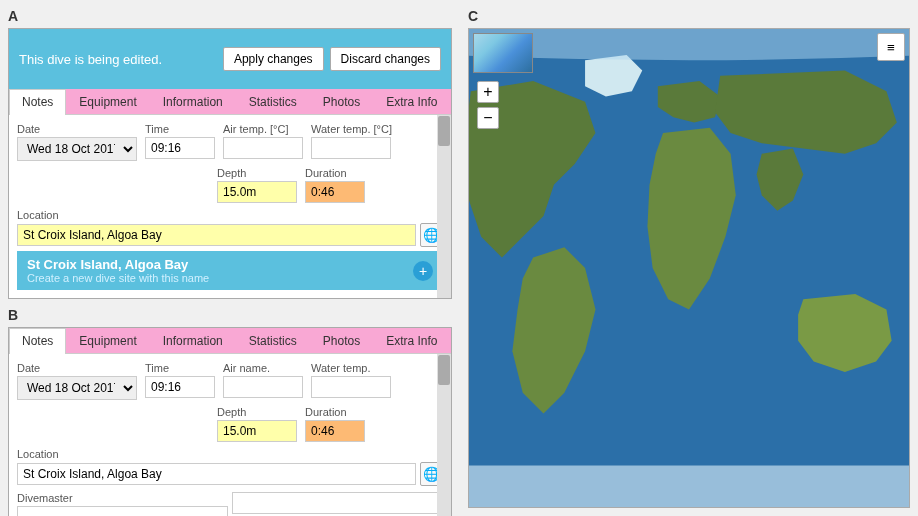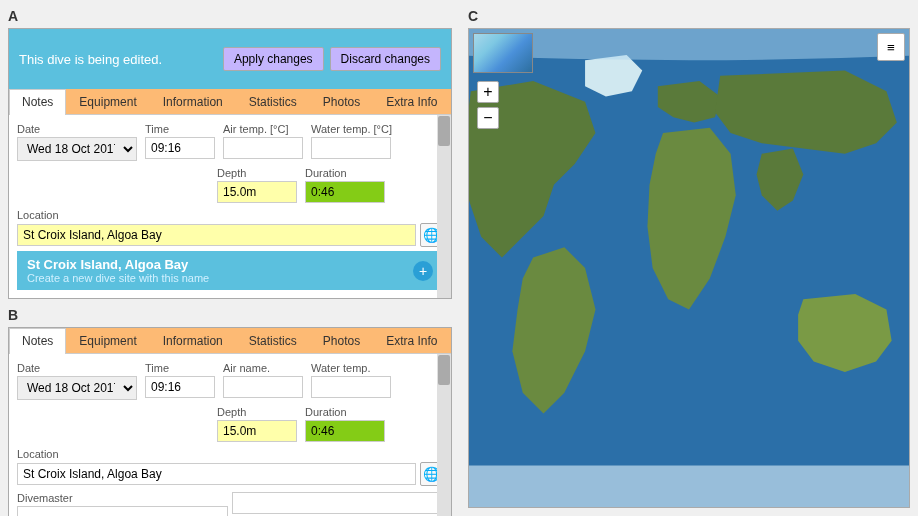--- a/index.html
+++ b/index.html
@@ -8,37 +8,37 @@
     .main-layout { display: flex; width: 918px; height: 516px; }
 
     .left-panel { width: 460px; padding: 8px; display: flex; flex-direction: column; gap: 8px; }
 
     .section-label { font-weight: bold; font-size: 14px; margin-bottom: 4px; color: #333; }
 
     .panel-box { border: 1px solid #aaa; background: #fff; }
     .edit-bar { background: #5bc0de; color: #fff; display: flex; align-items: center; justify-content: space-between; padding: 18px 10px; font-size: 13px; }
     .edit-bar-text { flex: 1; }
     .edit-bar-buttons { display: flex; gap: 6px; }
-    .btn { border: 1px solid #aaa; background: #c4b5fd; padding: 4px 10px; cursor: pointer; font-size: 12px; border-radius: 2px; }
-
-    .tabs { display: flex; border-bottom: 1px solid #ccc; background: #fdba74; }
+    .btn { border: 1px solid #aaa; background: #ffffff; padding: 4px 10px; cursor: pointer; font-size: 12px; border-radius: 2px; }
+
+    .tabs { display: flex; border-bottom: 1px solid #ccc; background: #f9a8d4; }
     .tab { padding: 5px 12px; cursor: pointer; border: 1px solid transparent; border-bottom: none; font-size: 12px; color: #333; }
     .tab.active { background: #fff; border-color: #ccc; border-bottom-color: #fff; margin-bottom: -1px; }
 
     .form-area { padding: 8px; position: relative; }
     .form-row { display: flex; gap: 8px; align-items: flex-start; margin-bottom: 6px; }
     .form-group { display: flex; flex-direction: column; gap: 2px; }
     .form-group label { font-size: 11px; color: #555; }
     .form-group input { border: 1px solid #ccc; padding: 3px 5px; font-size: 12px; }
     .date-select { width: 120px; padding: 3px 5px; font-size: 12px; border: 1px solid #ccc; }
     .time-input { width: 70px; }
     .air-temp { width: 80px; }
     .water-temp { width: 80px; }
     .depth-input { background: #ffffaa; width: 80px; }
-    .duration-input { background: #84cc16; width: 80px; }
+    .duration-input { background: #fdba74; width: 60px; }
 
     .location-row { margin-bottom: 4px; }
     .location-row label { font-size: 11px; color: #555; display: block; margin-bottom: 2px; }
     .location-input-wrap { display: flex; align-items: center; gap: 4px; }
     .location-input { width: 100%; padding: 3px 5px; font-size: 12px; border: 1px solid #ccc; background: #ffffaa; }
     .location-btn { width: 24px; height: 24px; border: 1px solid #aaa; background: #f8f8f8; cursor: pointer; display: flex; align-items: center; justify-content: center; font-size: 14px; border-radius: 2px; }
 
     .autocomplete-dropdown { background: #5bc0de; color: #fff; padding: 6px 10px; display: flex; justify-content: space-between; align-items: center; margin-top: 0; }
     .autocomplete-item-name { font-size: 13px; font-weight: bold; }
     .autocomplete-create { font-size: 11px; color: #d0f0ff; cursor: pointer; }

